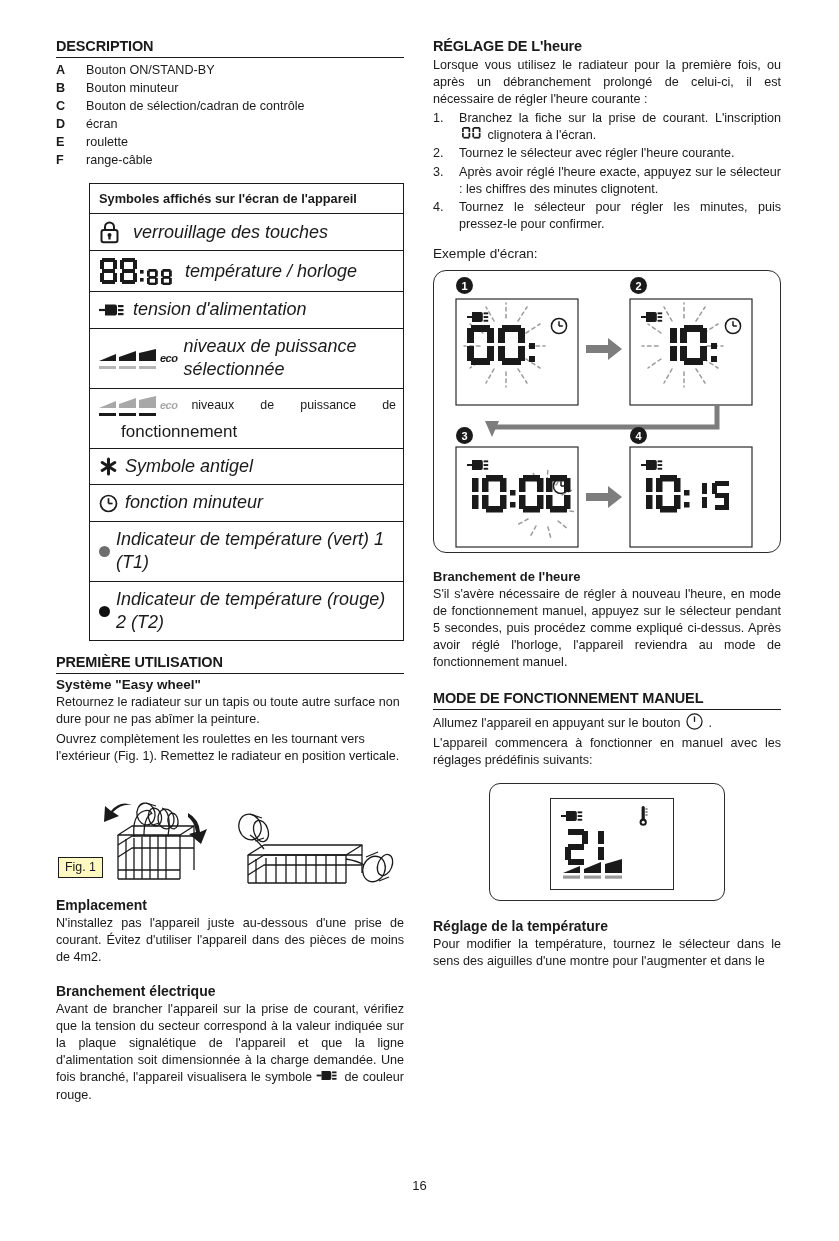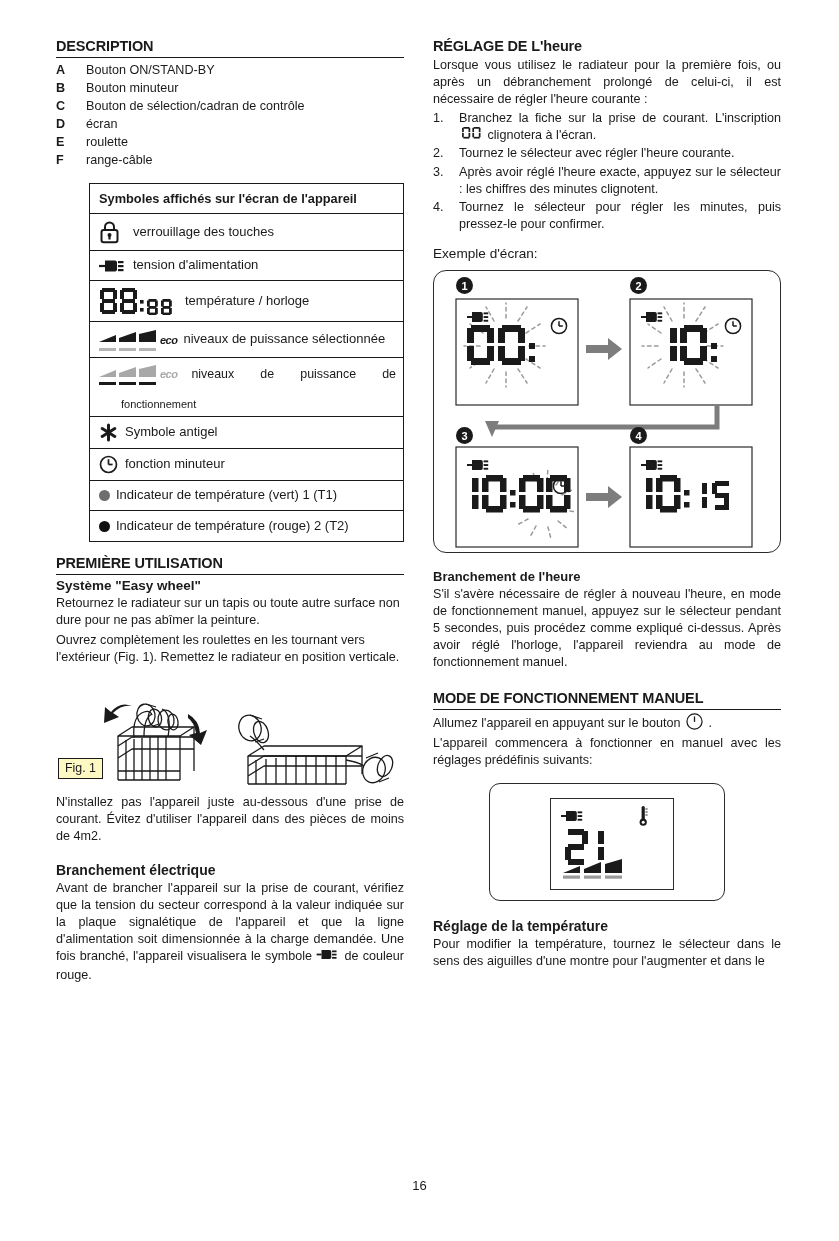--- a/index.html
+++ b/index.html
@@ -75,22 +75,23 @@
     min-height: 30px;
   }
   .symrow:last-child { border-bottom: none; }
   .symrow.head {
     font-weight: bold;
     font-size: 12.8px;
     justify-content: flex-start;
     padding: 7px 9px;
   }
   .symlabel {
-    font-size: 13px;
+    font-size: 18px;
     line-height: 1.3;
+    font-style: italic;
   }
   .symicon {
     flex: none;
     display: flex;
     align-items: center;
     justify-content: flex-start;
   }
   .symrow.wrap {
     display: block;
     padding: 5px 7px 6px 9px;
@@ -100,23 +101,23 @@
     align-items: center;
   }
   .symrow.wrap .just {
     flex: 1;
     text-align: justify;
     text-align-last: justify;
     font-size: 12.4px;
     padding-left: 14px;
   }
   .symrow.wrap .second {
-    font-size: 11px;
+    font-size: 17px;
     padding-left: 22px;
-    margin-top: 13px;
+    margin-top: 6px;
   }
 
   
   .ico { display: inline-block; vertical-align: middle; }
 
   
   .dot {
     width: 11px; height: 11px;
     border-radius: 50%;
     display: inline-block;
@@ -263,33 +264,20 @@
       <div class="symrow">
         <span class="symicon" style="width:34px;">
           <svg width="21" height="24" viewBox="0 0 21 24">
             <path d="M6 10 V7 a4.5 4.5 0 0 1 9 0 V10" fill="none" stroke="#1a1a1a" stroke-width="2"></path>
             <rect x="2.5" y="10" width="16" height="12.2" rx="2.2" fill="none" stroke="#1a1a1a" stroke-width="2"></rect>
             <circle cx="10.5" cy="15" r="2" fill="#1a1a1a"></circle>
             <rect x="9.4" y="15.5" width="2.2" height="4" fill="#1a1a1a"></rect>
           </svg>
         </span>
         <span class="symlabel">verrouillage des touches</span>
-      </div>
-
-      <div class="symrow">
-        <span class="symicon" style="width:34px;">
-          <svg width="28" height="16" viewBox="0 0 28 16">
-            <line x1="0" y1="8" x2="6" y2="8" stroke="#1a1a1a" stroke-width="2.2"></line>
-            <path d="M6 2.5 h10 a2 2 0 0 1 2 2 v7 a2 2 0 0 1 -2 2 H6 z" fill="#1a1a1a"></path>
-            <rect x="19" y="3" width="5.5" height="2.2" fill="#1a1a1a"></rect>
-            <rect x="19" y="7" width="5.5" height="2.2" fill="#1a1a1a"></rect>
-            <rect x="19" y="11" width="5.5" height="2.2" fill="#1a1a1a"></rect>
-          </svg>
-        </span>
-        <span class="symlabel">tension d'alimentation</span>
       </div>
 
       <div class="symrow">
         <span class="symicon" style="width:86px;">
           <svg width="80" height="28" viewBox="0 0 80 28">
             <g fill="#1a1a1a">
 
               <g transform="translate(1,1)">
                 <rect x="2" y="0" width="13" height="4"></rect>
                   <rect x="0" y="2" width="4" height="9"></rect>
@@ -329,20 +317,33 @@
                 <rect x="8" y="1.5" width="2.8" height="6"></rect>
                   <rect x="1.5" y="7" width="8" height="2.8"></rect>
                 <rect x="0" y="9" width="2.8" height="6"></rect>
                   <rect x="8" y="9" width="2.8" height="6"></rect>
                 <rect x="1.5" y="13.6" width="8" height="2.8"></rect>
               </g>
             </g>
           </svg>
         </span>
         <span class="symlabel">température / horloge</span>
+      </div>
+
+      <div class="symrow">
+        <span class="symicon" style="width:34px;">
+          <svg width="28" height="16" viewBox="0 0 28 16">
+            <line x1="0" y1="8" x2="6" y2="8" stroke="#1a1a1a" stroke-width="2.2"></line>
+            <path d="M6 2.5 h10 a2 2 0 0 1 2 2 v7 a2 2 0 0 1 -2 2 H6 z" fill="#1a1a1a"></path>
+            <rect x="19" y="3" width="5.5" height="2.2" fill="#1a1a1a"></rect>
+            <rect x="19" y="7" width="5.5" height="2.2" fill="#1a1a1a"></rect>
+            <rect x="19" y="11" width="5.5" height="2.2" fill="#1a1a1a"></rect>
+          </svg>
+        </span>
+        <span class="symlabel">tension d'alimentation</span>
       </div>
 
       <div class="symrow">
         <span class="symicon">
           <span class="bars">
             <span class="bar">
                 <span class="tri"><svg width="17" height="12">
                     <polygon points="0,12 17,5 17,12" fill="#1a1a1a"></polygon>
                   </svg></span>
                 <span class="line" style="background:#b5b5b5;"></span>
@@ -478,20 +479,21 @@
 
           <path d="M290 84 q12 2 18 6"></path>
           <ellipse cx="318" cy="94" rx="11" ry="13" transform="rotate(22 318 94)"></ellipse>
           <ellipse cx="329" cy="90" rx="7" ry="11" transform="rotate(22 329 90)"></ellipse>
           <path d="M310 82 l12 -5 M323 106 l10 -4"></path>
         </g>
       </svg>
       <div class="fig1-label">Fig. 1</div>
     </div>
 
+    <h2 class="sub" style="margin-top:4px;font-size:14px;">Emplacement</h2>
     <p class="body">N'installez pas l'appareil juste au-dessous d'une prise de courant. Évitez d'utiliser l'appareil dans des pièces de moins de 4m2.</p>
 
     <h2 class="sub" style="margin-top:17px;font-size:14px;">Branchement électrique</h2>
     <p class="body">
       <span>Avant de brancher l'appareil sur la prise de courant, vérifiez que la tension du secteur correspond à la valeur indiquée sur la plaque signalétique de l'appareil et que la ligne d'alimentation soit dimensionnée à la charge demandée. Une fois branché, l'appareil visualisera le symbole</span>
       <span class="ico">
         <svg width="24" height="13" viewBox="0 0 28 16">
           <line x1="0" y1="8" x2="6" y2="8" stroke="#1a1a1a" stroke-width="2.2"></line>
           <path d="M6 2.5 h10 a2 2 0 0 1 2 2 v7 a2 2 0 0 1 -2 2 H6 z" fill="#1a1a1a"></path>
           <rect x="19" y="3" width="5.5" height="2.2" fill="#1a1a1a"></rect>

